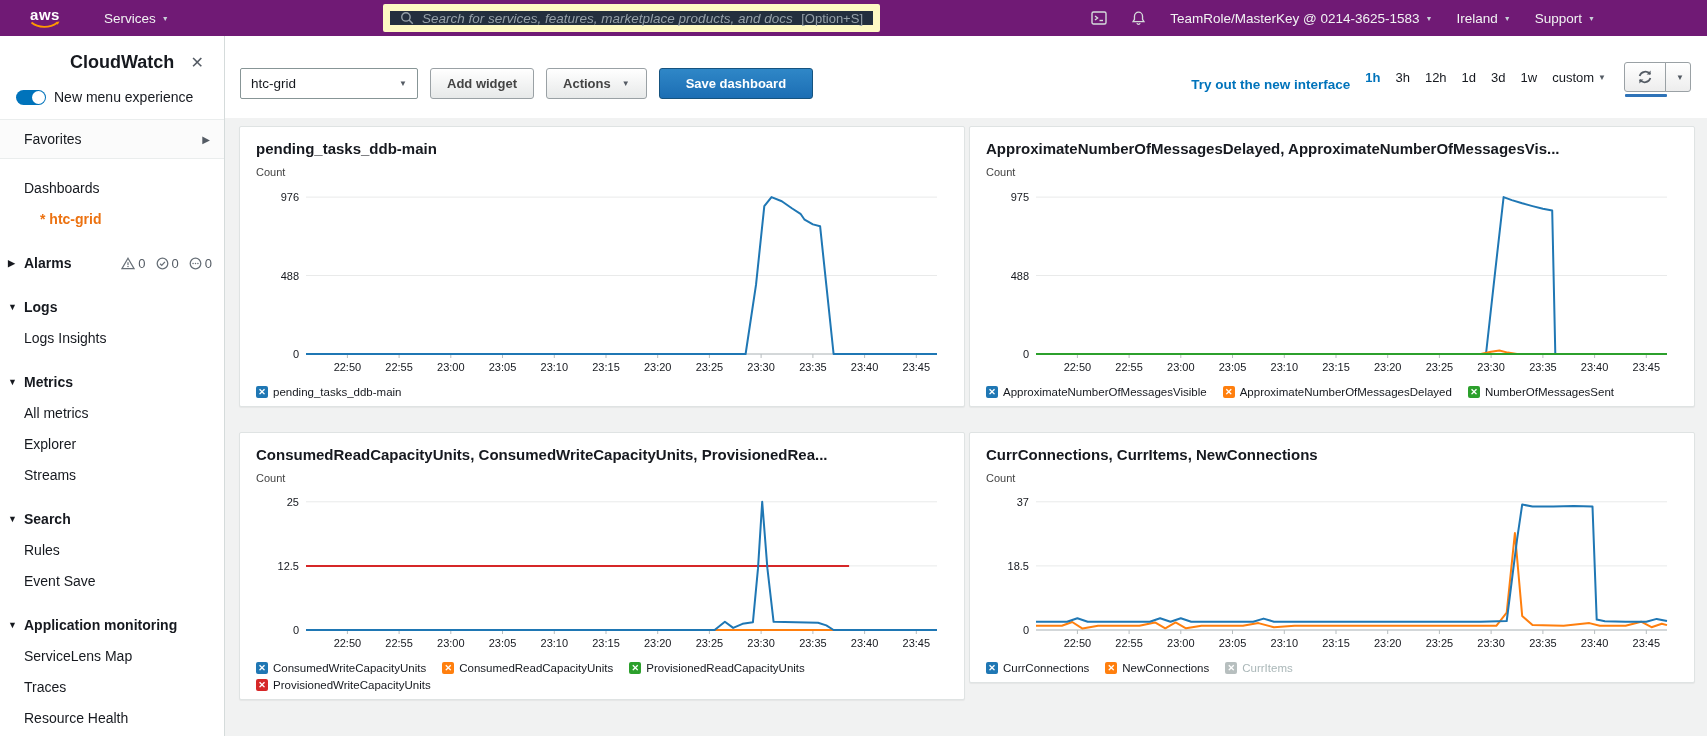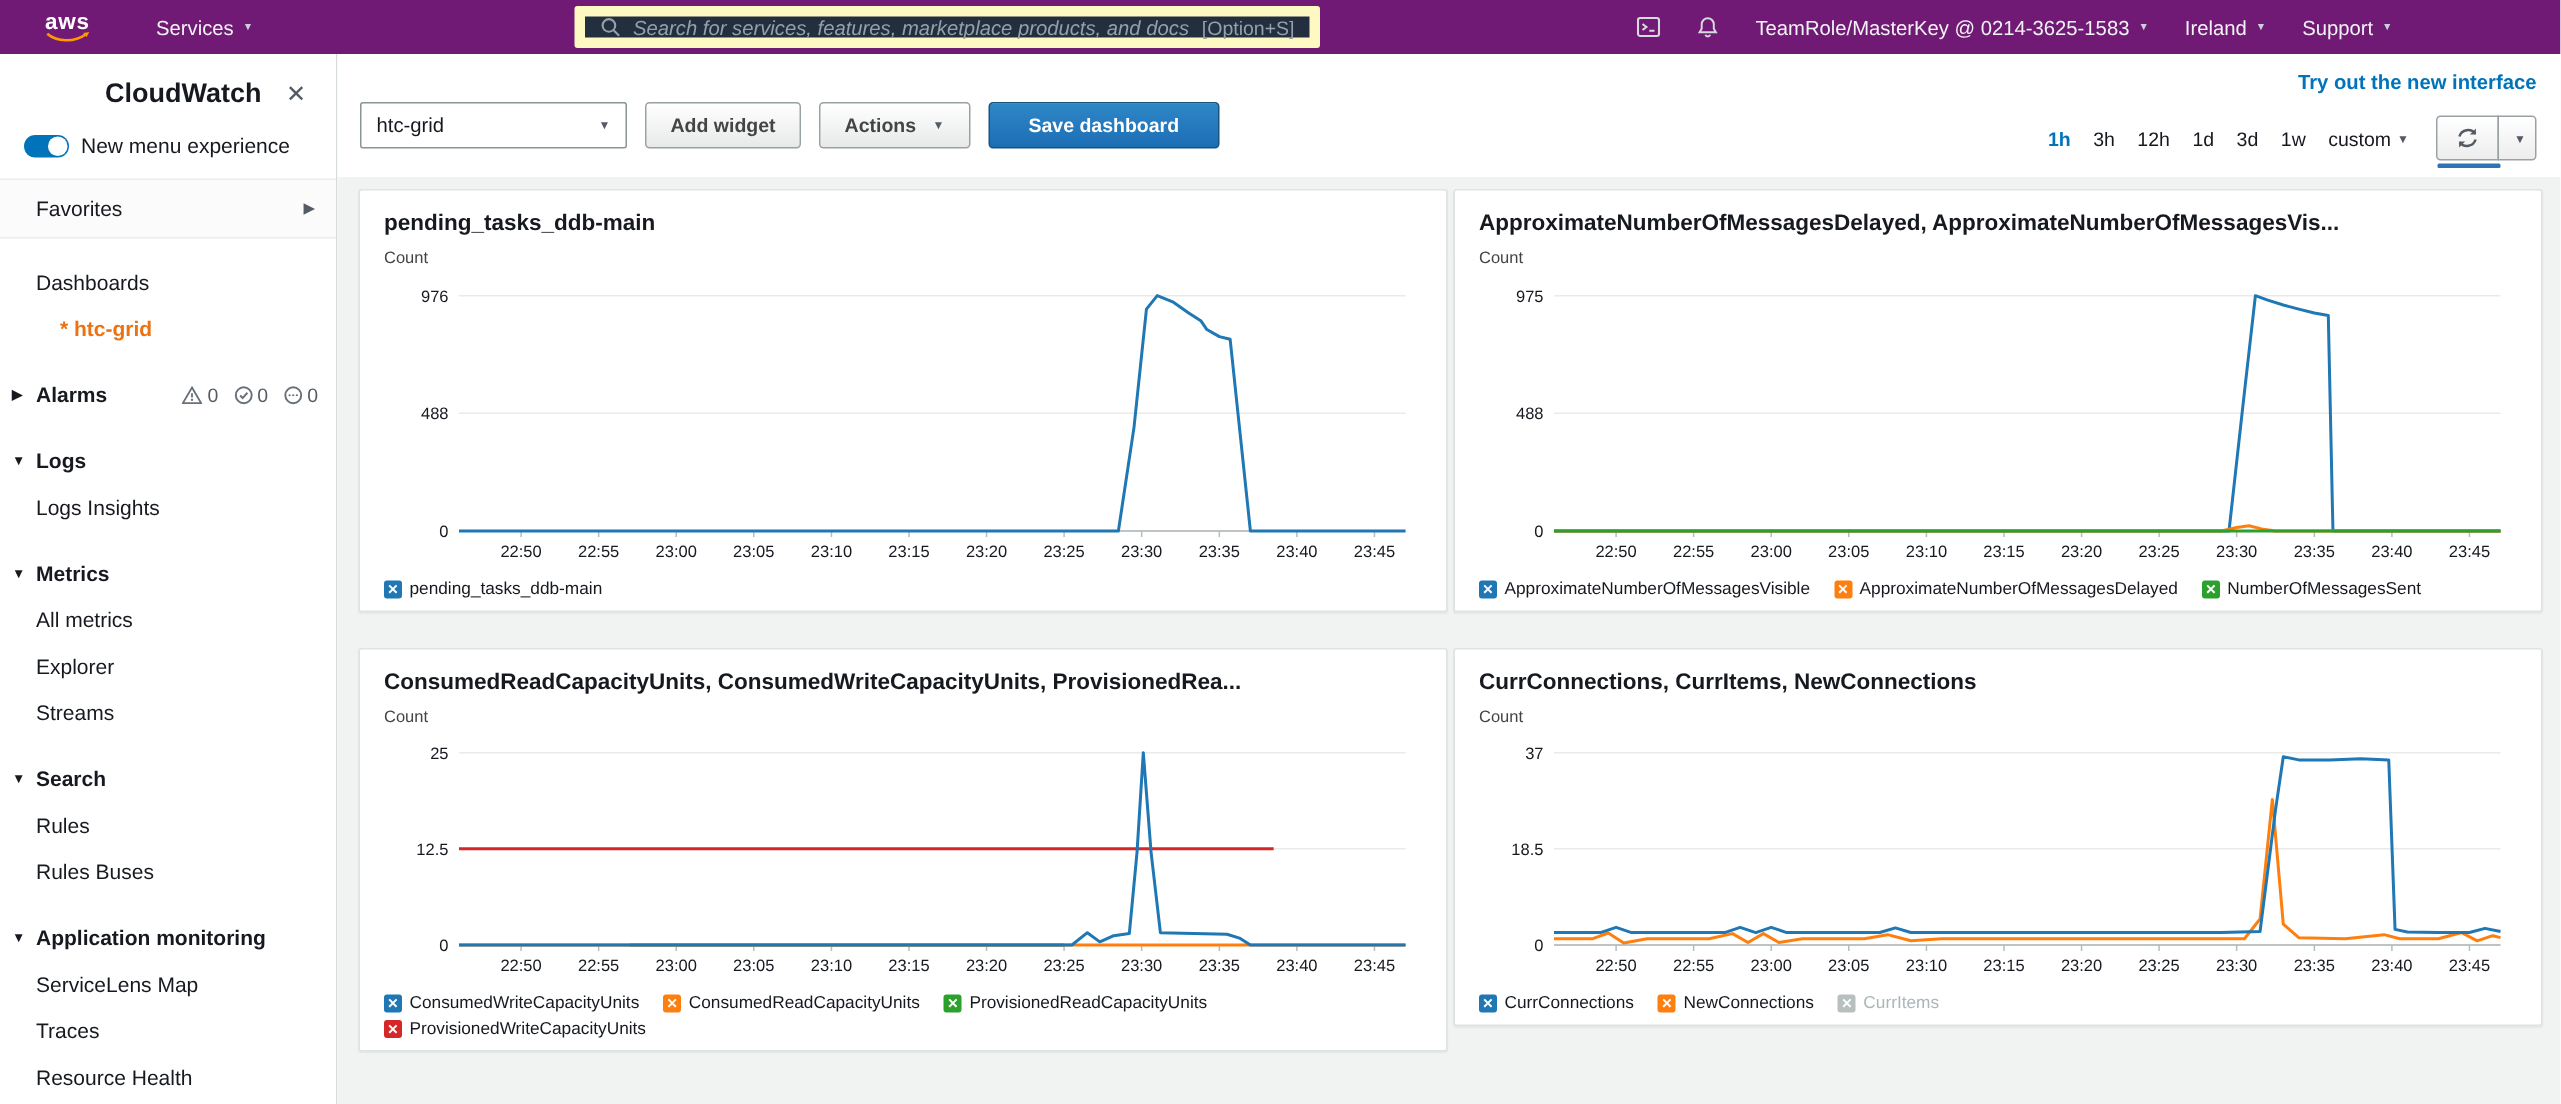--- a/index.html
+++ b/index.html
@@ -53,21 +53,21 @@
   .toolbar { position:relative; padding:10px 14px 12px 15px; min-height:82px; background:#fff; }
   .tb-left { display:flex; gap:12px; align-items:center; margin-top:22px; }
   .dash-select { width:178px; height:31px; background:#fff; border:1px solid #879596;
     border-radius:2px; display:flex; align-items:center; padding:0 10px; font-size:13.5px; cursor:pointer; }
   .sel-caret { margin-left:auto; font-size:8px; color:#545b64; }
   .btn { height:31px; padding:0 16px; border:1px solid #9aa1a5; border-radius:3px;
     background:linear-gradient(#ffffff,#e7e9e9); font-weight:700; font-size:13px; color:#444;
     display:flex; align-items:center; gap:7px; cursor:pointer; font-family:"Liberation Sans",sans-serif; }
   .btn-primary { background:linear-gradient(#2f87c7,#1c6eb4); border-color:#16537f; color:#fff; padding:0 26px; }
   .caret-dark { font-size:8px; color:#545b64; margin-left:4px; }
-  .tb-right { position:absolute; top:11px; right:16px; display:flex; flex-direction:column; align-items:flex-end; }
+  .tb-right { position:absolute; top:11px; right:16px; display:flex; flex-direction:row; align-items:flex-end; }
   .new-ui-link { color:#0073bb; font-weight:700; font-size:13.5px; text-decoration:none; cursor:pointer; }
   .time-row { display:flex; align-items:center; margin-top:15px; }
   .trange { font-size:13px; color:#16191f; margin-left:15px; cursor:pointer; display:flex; align-items:center; }
   .trange.sel { color:#0073bb; font-weight:700; }
   .split { display:flex; margin-left:18px; position:relative; }
   .sp-btn { width:42px; height:30px; border:1px solid #9aa1a5; background:linear-gradient(#fff,#ededed);
     display:flex; align-items:center; justify-content:center; cursor:pointer; padding:0; }
   .sp-btn.left { border-radius:3px 0 0 3px; }
   .sp-btn.right { width:26px; border-radius:0 3px 3px 0; margin-left:-1px; }
   .refresh-accent { position:absolute; left:1px; bottom:-5px; width:42px; height:3px;
@@ -199,21 +199,21 @@
           <span>Metrics</span>
         </div>
         <div class="sb-child">All metrics</div>
         <div class="sb-child">Explorer</div>
         <div class="sb-child">Streams</div>
         <div class="sb-section">
           <span class="sb-arrow">▼</span>
           <span>Search</span>
         </div>
         <div class="sb-child">Rules</div>
-        <div class="sb-child">Rules Buses</div>
+        <div class="sb-child">Event Save</div>
         <div class="sb-section">
           <span class="sb-arrow">▼</span>
           <span>Application monitoring</span>
         </div>
         <div class="sb-child">ServiceLens Map</div>
         <div class="sb-child">Traces</div>
         <div class="sb-child">Resource Health</div>
       </nav>
   </aside>
 

